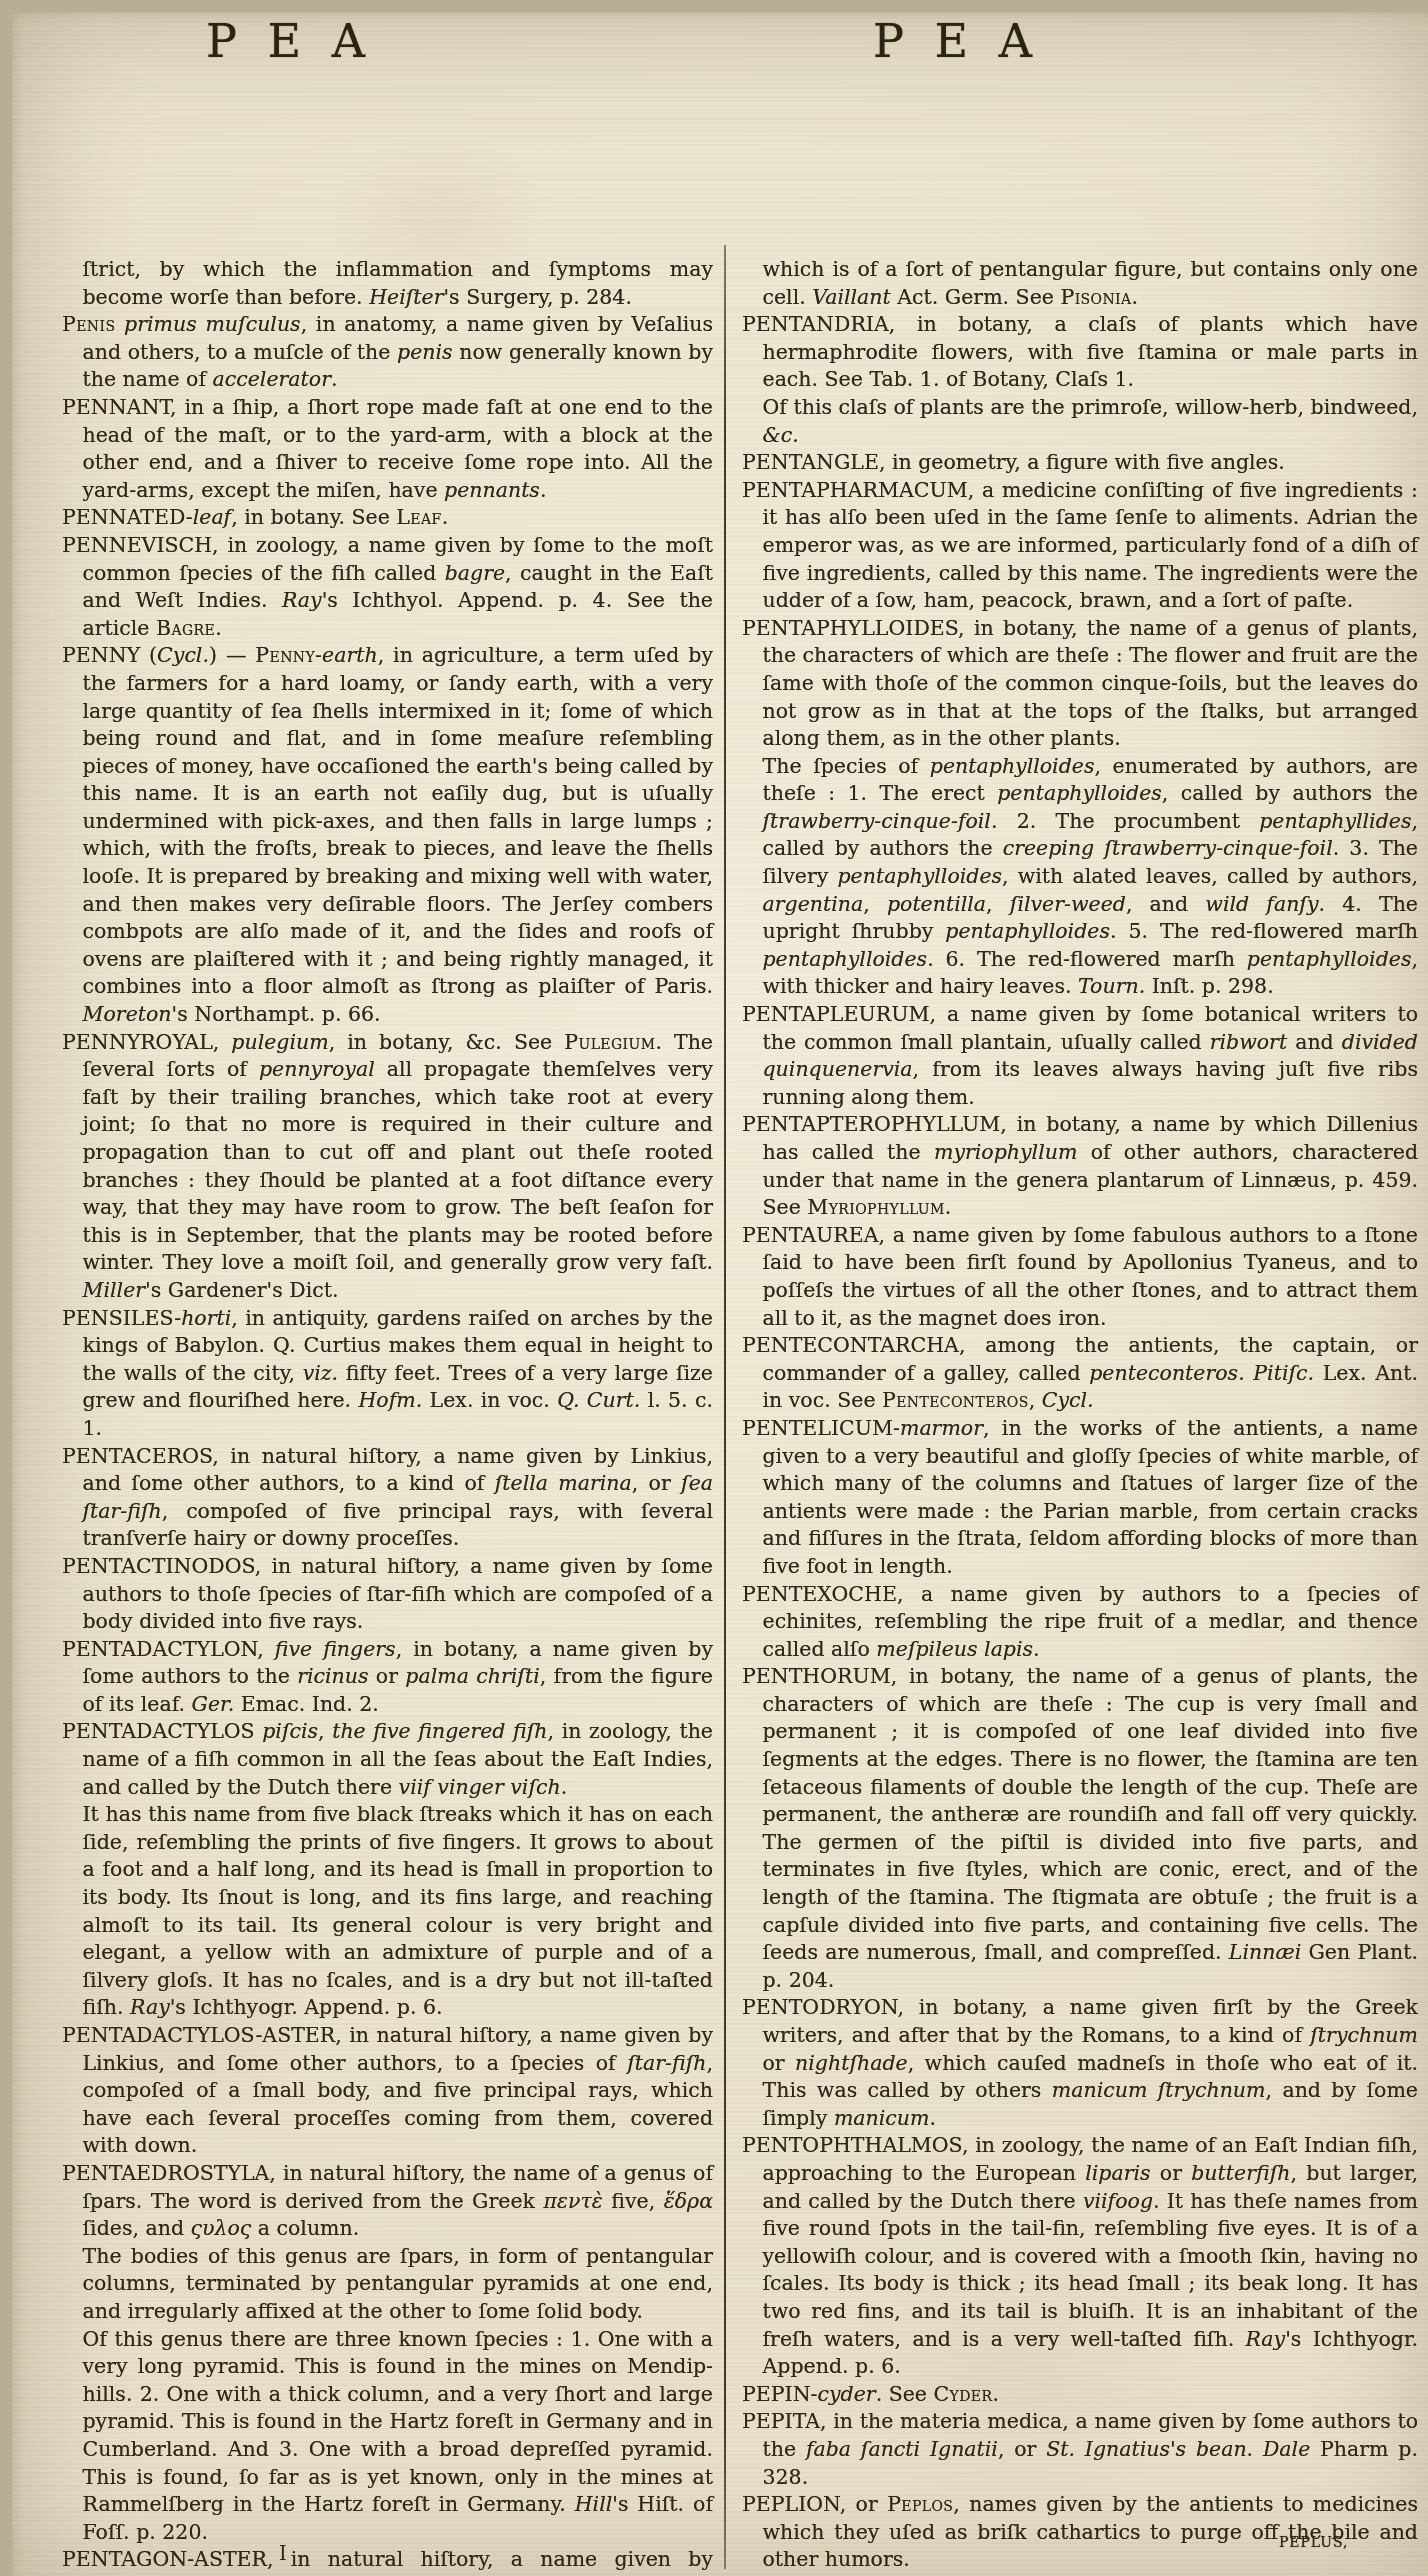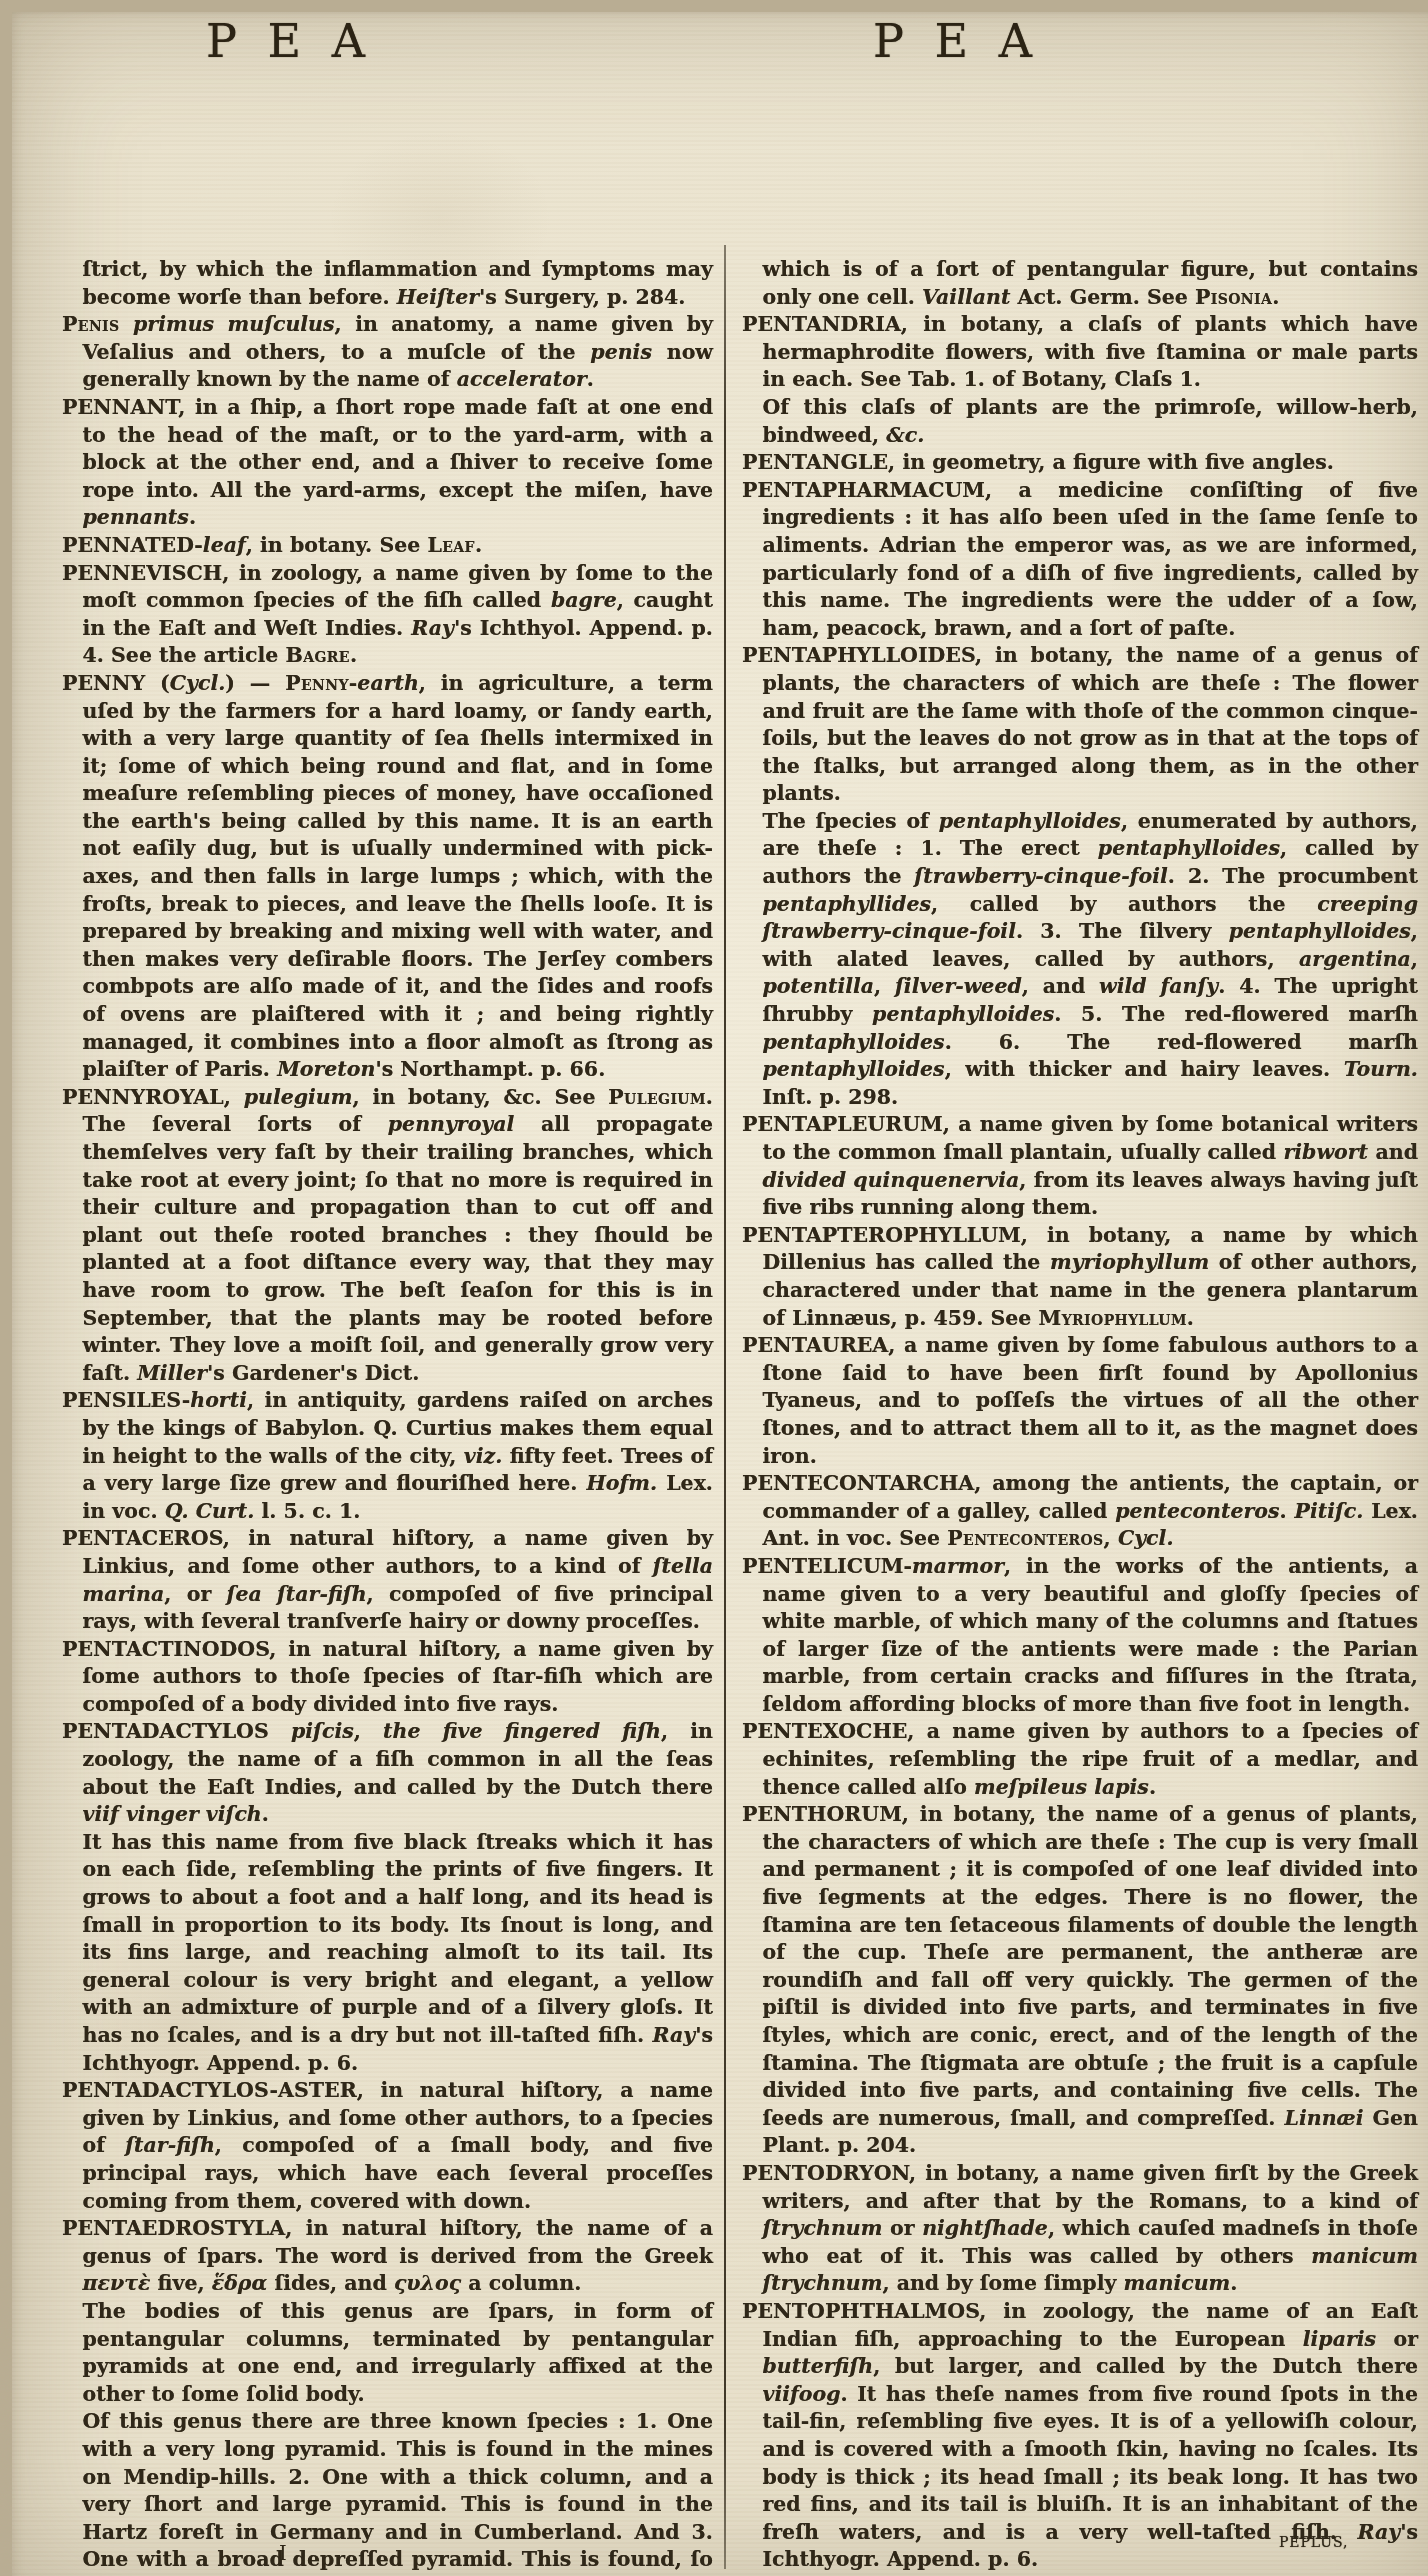--- a/index.html
+++ b/index.html
@@ -57,21 +57,21 @@
   .col {
     position: absolute;
     top: 244px;
     font-size: 20.5px;
     line-height: 27.6px;
     text-align: justify;
     text-shadow: 0 0 0.5px rgba(47,39,24,0.65);
   }
   .col-left  { left: 50px;  width: 651px; }
   .col-right { left: 730px; width: 676px; }
-  .para { margin: 0; padding-left: 20.5px; font-weight: bold; }
+  .para { margin: 0; padding-left: 20.5px; }
   .para.entry { text-indent: -20.5px; }
   .para.cont  { text-indent: 0; }
   i { font-style: italic; }
   sc { font-variant: small-caps; letter-spacing: 0.4px; }
   .signature {
     position: absolute;
     left: 267px; top: 2530px;
     font-size: 19.6px;
   }
   .catchword {
@@ -94,20 +94,21 @@
       <p class="para cont">ſtrict, by which the inflammation and ſymptoms may become worſe than before. <i>Heiſter</i>'s Surgery, p. 284.</p>
       <p class="para entry"><sc>Penis</sc> <i>primus muſculus</i>, in anatomy, a name given by Veſalius and others, to a muſcle of the <i>penis</i> now generally known by the name of <i>accelerator</i>.</p>
       <p class="para entry">PENNANT, in a ſhip, a ſhort rope made faſt at one end to the head of the maſt, or to the yard-arm, with a block at the other end, and a ſhiver to receive ſome rope into. All the yard-arms, except the miſen, have <i>pennants</i>.</p>
       <p class="para entry">PENNATED-<i>leaf</i>, in botany. See <sc>Leaf</sc>.</p>
       <p class="para entry">PENNEVISCH, in zoology, a name given by ſome to the moſt common ſpecies of the fiſh called <i>bagre</i>, caught in the Eaſt and Weſt Indies. <i>Ray</i>'s Ichthyol. Append. p. 4. See the article <sc>Bagre</sc>.</p>
       <p class="para entry">PENNY (<i>Cycl.</i>) — <sc>Penny</sc>-<i>earth</i>, in agriculture, a term uſed by the farmers for a hard loamy, or ſandy earth, with a very large quantity of ſea ſhells intermixed in it; ſome of which being round and flat, and in ſome meaſure reſembling pieces of money, have occaſioned the earth's being called by this name. It is an earth not eaſily dug, but is uſually undermined with pick-axes, and then falls in large lumps ; which, with the froſts, break to pieces, and leave the ſhells looſe. It is prepared by breaking and mixing well with water, and then makes very deſirable floors. The Jerſey combers combpots are alſo made of it, and the ſides and roofs of ovens are plaiſtered with it ; and being rightly managed, it combines into a floor almoſt as ſtrong as plaiſter of Paris. <i>Moreton</i>'s Northampt. p. 66.</p>
       <p class="para entry">PENNYROYAL, <i>pulegium</i>, in botany, &amp;c. See <sc>Pulegium</sc>. The ſeveral ſorts of <i>pennyroyal</i> all propagate themſelves very faſt by their trailing branches, which take root at every joint; ſo that no more is required in their culture and propagation than to cut off and plant out theſe rooted branches : they ſhould be planted at a foot diſtance every way, that they may have room to grow. The beſt ſeaſon for this is in September, that the plants may be rooted before winter. They love a moiſt ſoil, and generally grow very faſt. <i>Miller</i>'s Gardener's Dict.</p>
       <p class="para entry">PENSILES-<i>horti</i>, in antiquity, gardens raiſed on arches by the kings of Babylon. Q. Curtius makes them equal in height to the walls of the city, <i>viz.</i> fifty feet. Trees of a very large ſize grew and flouriſhed here. <i>Hofm.</i> Lex. in voc. <i>Q. Curt.</i> l. 5. c. 1.</p>
       <p class="para entry">PENTACEROS, in natural hiſtory, a name given by Linkius, and ſome other authors, to a kind of <i>ſtella marina</i>, or <i>ſea ſtar-fiſh</i>, compoſed of five principal rays, with ſeveral tranſverſe hairy or downy proceſſes.</p>
       <p class="para entry">PENTACTINODOS, in natural hiſtory, a name given by ſome authors to thoſe ſpecies of ſtar-fiſh which are compoſed of a body divided into five rays.</p>
+      <p class="para entry">PENTADACTYLON, <i>five fingers</i>, in botany, a name given by ſome authors to the <i>ricinus</i> or <i>palma chriſti</i>, from the figure of its leaf. <i>Ger.</i> Emac. Ind. 2.</p>
       <p class="para entry">PENTADACTYLOS <i>piſcis</i>, <i>the five fingered fiſh</i>, in zoology, the name of a fiſh common in all the ſeas about the Eaſt Indies, and called by the Dutch there <i>viif vinger viſch</i>.</p>
       <p class="para cont">It has this name from five black ſtreaks which it has on each ſide, reſembling the prints of five fingers. It grows to about a foot and a half long, and its head is ſmall in proportion to its body. Its ſnout is long, and its fins large, and reaching almoſt to its tail. Its general colour is very bright and elegant, a yellow with an admixture of purple and of a ſilvery gloſs. It has no ſcales, and is a dry but not ill-taſted fiſh. <i>Ray</i>'s Ichthyogr. Append. p. 6.</p>
       <p class="para entry">PENTADACTYLOS-ASTER, in natural hiſtory, a name given by Linkius, and ſome other authors, to a ſpecies of <i>ſtar-fiſh</i>, compoſed of a ſmall body, and five principal rays, which have each ſeveral proceſſes coming from them, covered with down.</p>
       <p class="para entry">PENTAEDROSTYLA, in natural hiſtory, the name of a genus of ſpars. The word is derived from the Greek <i>πεντὲ</i> five, <i>ἕδρα</i> ſides, and <i>ςυλος</i> a column.</p>
       <p class="para cont">The bodies of this genus are ſpars, in form of pentangular columns, terminated by pentangular pyramids at one end, and irregularly affixed at the other to ſome ſolid body.</p>
       <p class="para cont">Of this genus there are three known ſpecies : 1. One with a very long pyramid. This is found in the mines on Mendip-hills. 2. One with a thick column, and a very ſhort and large pyramid. This is found in the Hartz foreſt in Germany and in Cumberland. And 3. One with a broad depreſſed pyramid. This is found, ſo far as is yet known, only in the mines at Rammelſberg in the Hartz foreſt in Germany. <i>Hill</i>'s Hiſt. of Foſſ. p. 220.</p>
       <p class="para entry">PENTAGON-ASTER, in natural hiſtory, a name given by Linkius, and other authors, to a kind of , or , compoſed of five rays, with a number of tranſverſe proceſſes iſſuing from them, covered with a hairyneſs.</p>
     </div>
   <div class="col col-right">
       <p class="para cont">which is of a ſort of pentangular figure, but contains only one cell. <i>Vaillant</i> Act. Germ. See <sc>Pisonia</sc>.</p>

